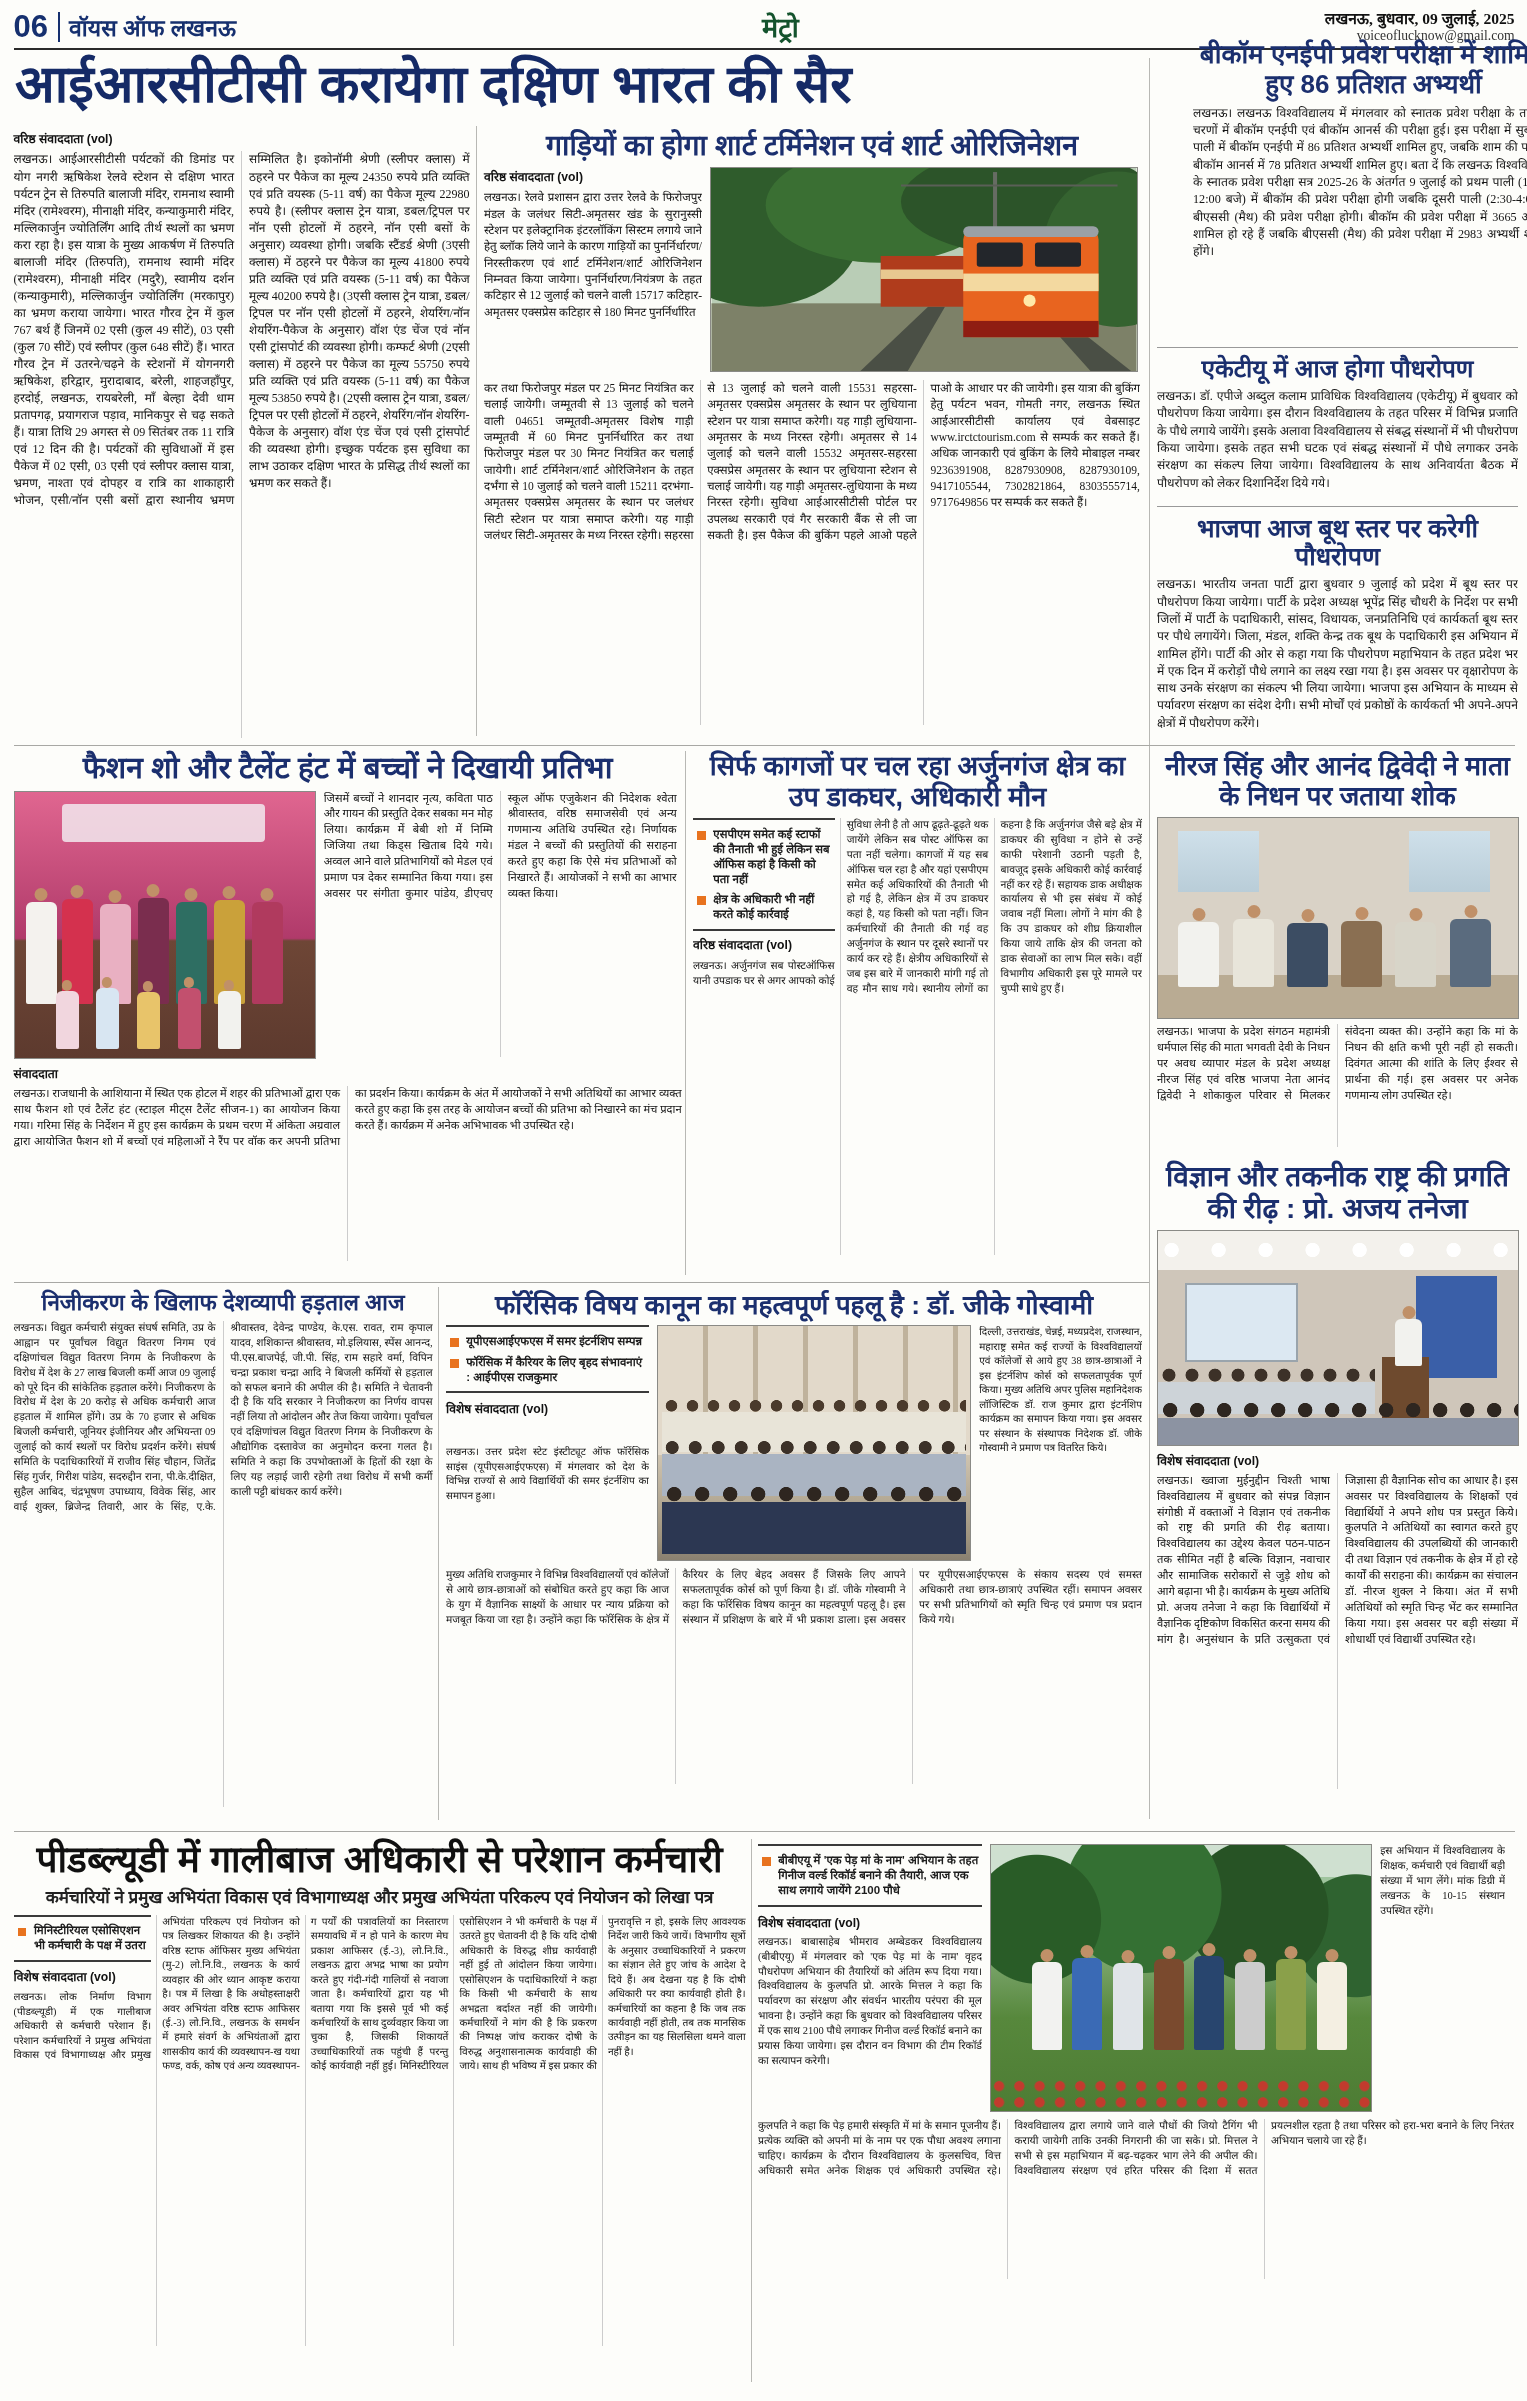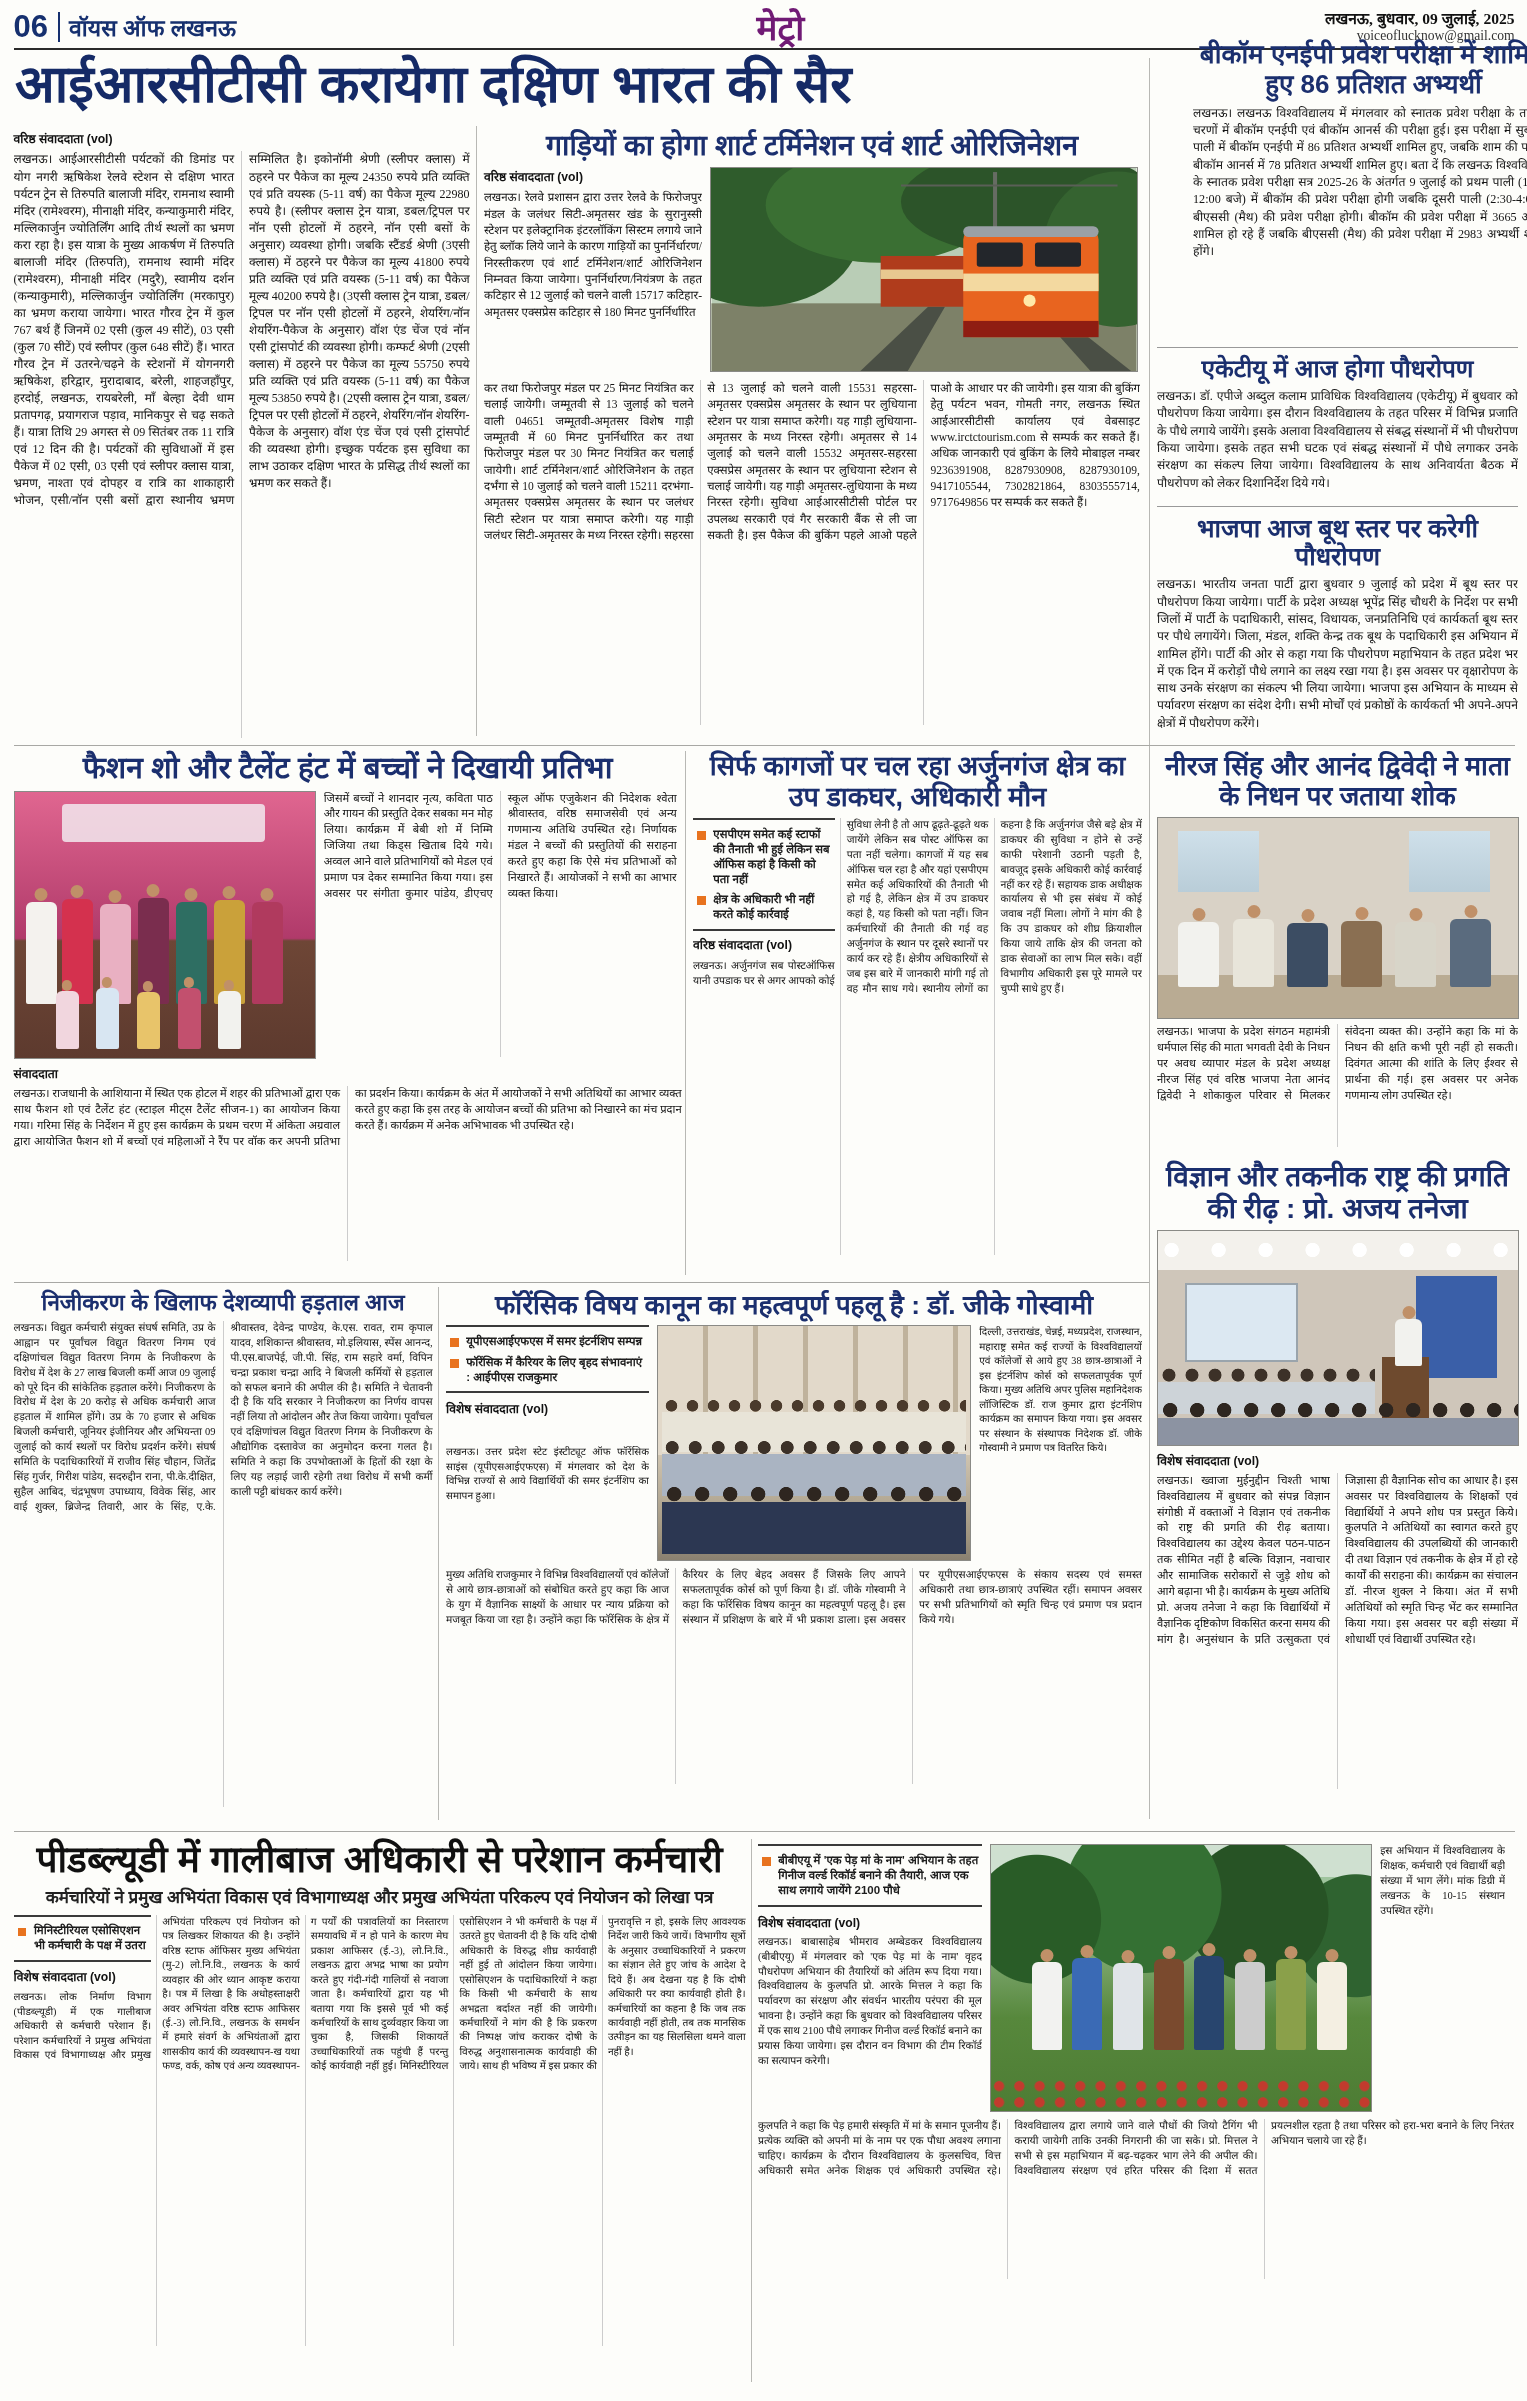--- a/index.html
+++ b/index.html
@@ -5,21 +5,21 @@
   html,body{margin:0;padding:0;background:#e8e8e4;}
   #page{position:relative;width:1528px;height:2401px;background:#fdfdfa;margin:0 auto;overflow:hidden;
         font-family:"Liberation Serif", serif;color:#1a1a1a;}
   
   .masthead{position:absolute;left:13.6px;top:5.4px;width:1501px;height:43px;display:flex;align-items:center;
             justify-content:space-between;border-bottom:2px solid #2a2a2a;gap:25px;}
   .mast-left{display:flex;align-items:center;gap:9.5px;font-family:"Liberation Sans",sans-serif;}
   .pg{font-size:31px;font-weight:bold;color:#16306f;}
   .mast-sep{width:2px;height:30px;background:#16306f;}
   .paper{font-size:23px;font-weight:bold;color:#16306f;}
-  .mast-center{font-size:35px;font-weight:bold;color:#701a75;font-family:Liberation Serif, serif;}
+  .mast-center{font-size:27px;font-weight:bold;color:#14532d;font-family:Liberation Serif, serif;}
   .mast-right{text-align:right;line-height:1.25;}
   .date{font-size:15.6px;font-weight:bold;color:#111;}
   .email{font-size:13.6px;color:#333;}
   
   .vrule{position:absolute;width:0.7px;background:#b8b8b4;}
   .hrule{position:absolute;height:0.7px;background:#a8a8a4;}
   
   .main-headline{position:absolute;left:15px;top:57px;width:1126px;margin:0;font-family:"Liberation Sans",sans-serif;
                  font-size:52px;line-height:1.04;font-weight:bold;color:#152a66;}
   .hl{font-family:"Liberation Sans",sans-serif;font-weight:bold;color:#1b2f6e;line-height:1.14;margin:0 0 5.4px 0;text-align:center;}

